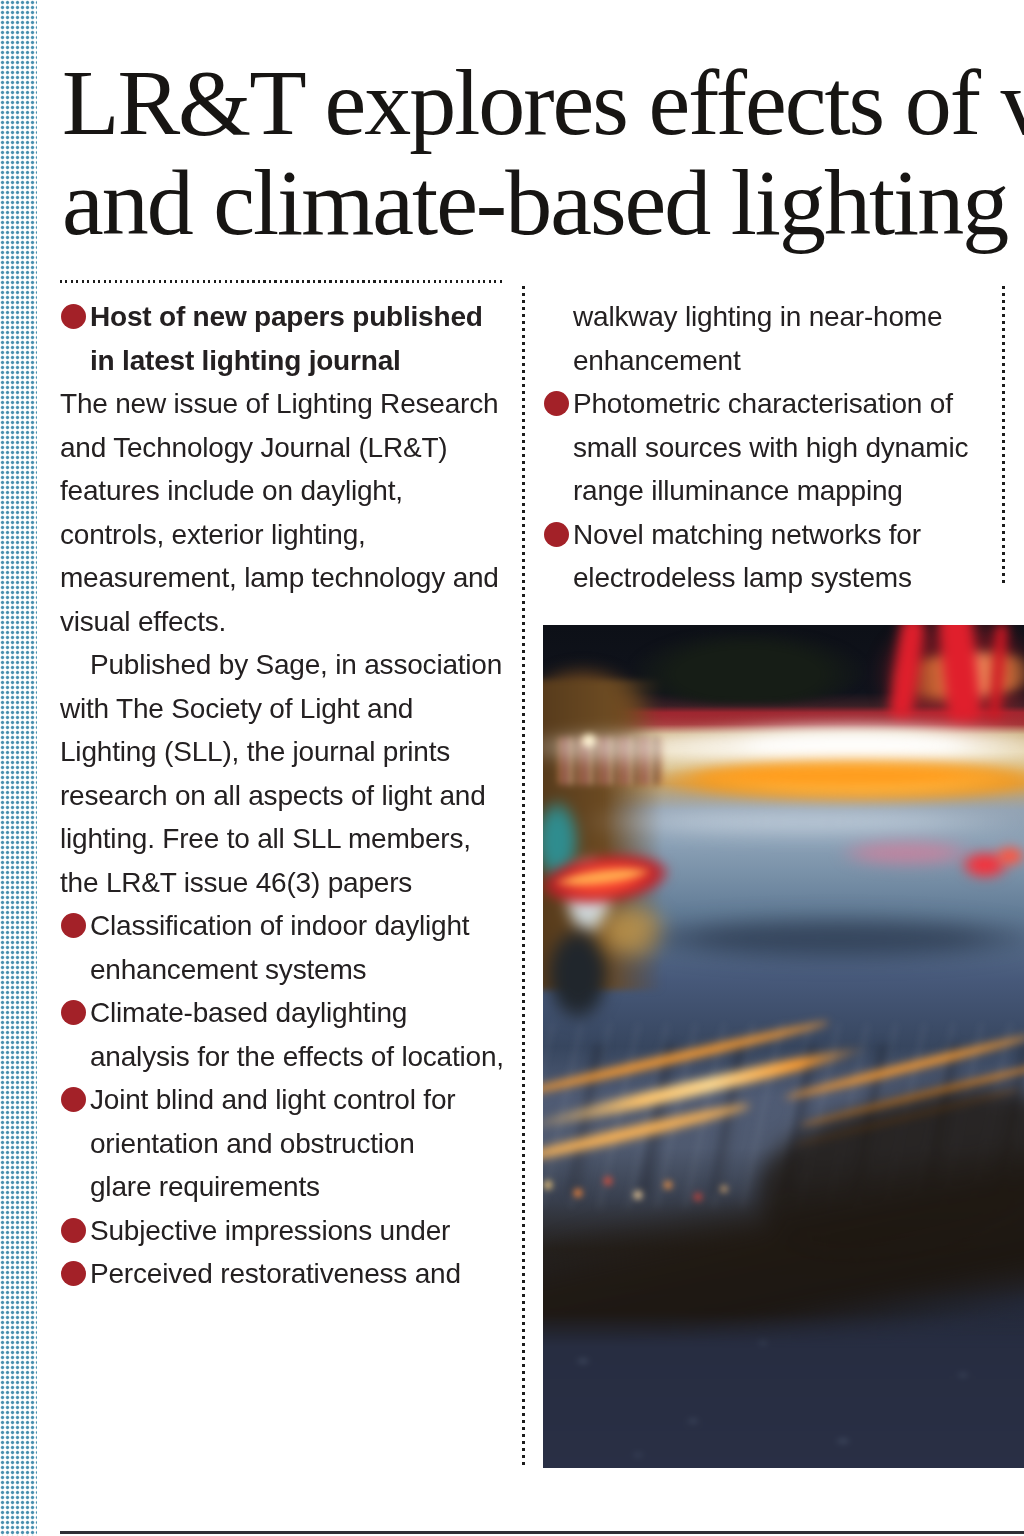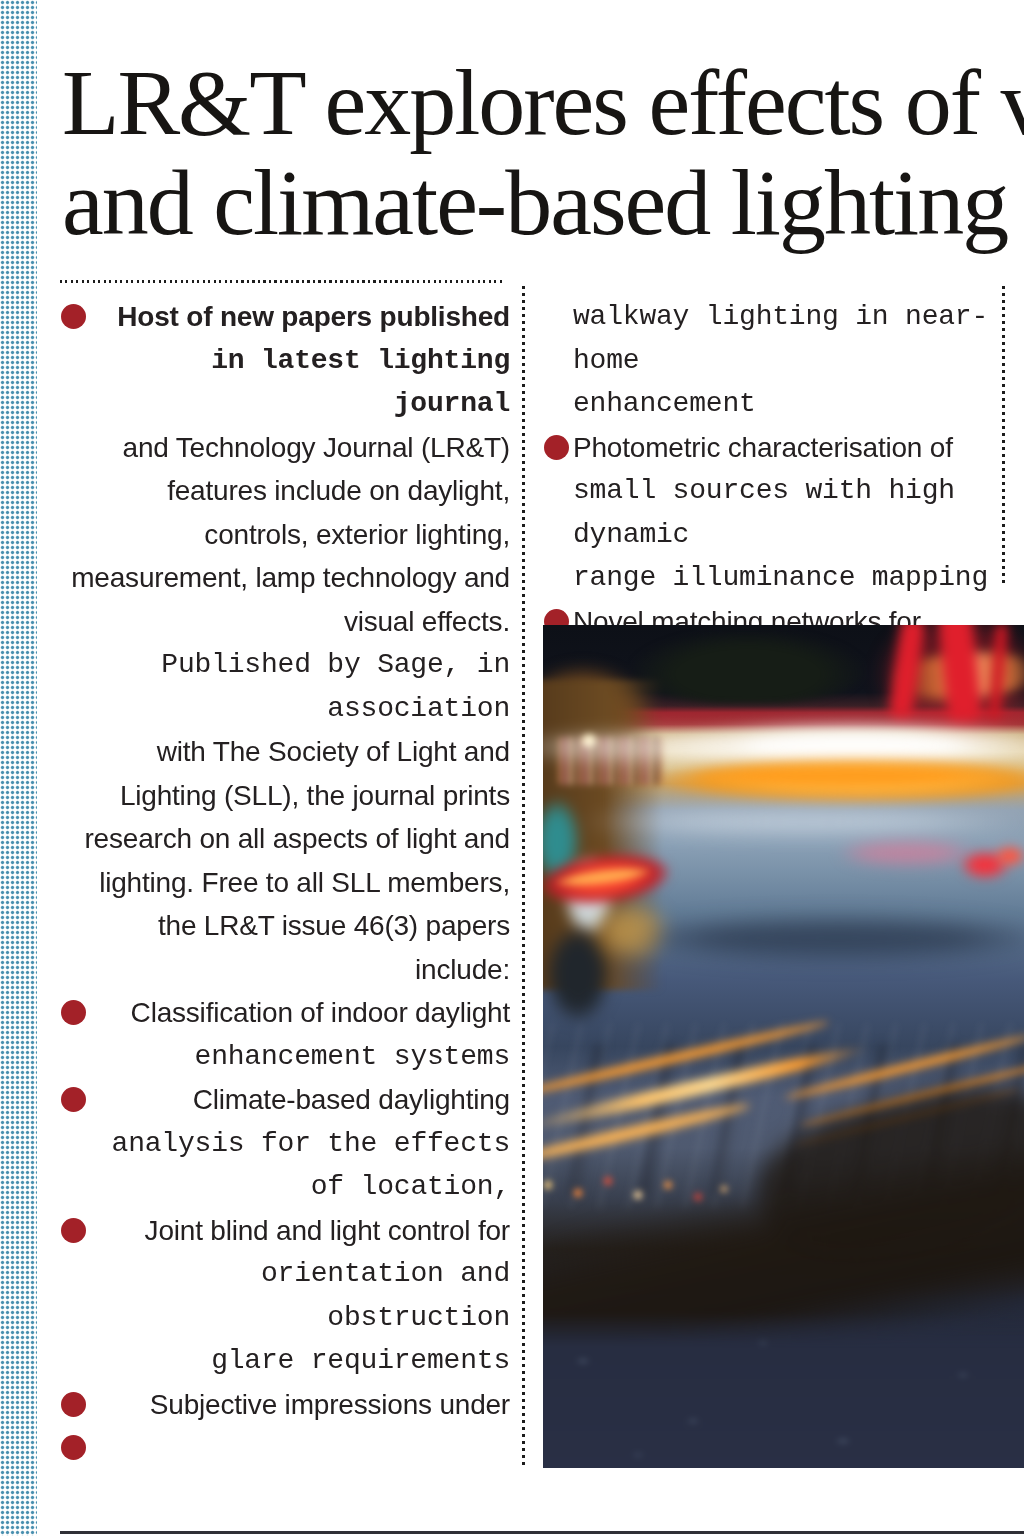--- a/index.html
+++ b/index.html
@@ -34,29 +34,29 @@
   .divider-right{
     position:absolute;left:1002px;top:286px;width:3px;height:300px;
     background:repeating-linear-gradient(180deg,var(--rule,#1c1c1c) 0 3px,transparent 3px 7px);
   }
   .rule-bottom{
     position:absolute;left:60px;top:1531px;width:964px;height:3px;
     background:var(--bottom_rule,#303036);
   }
   
   .col{position:absolute;top:295px;}
-  .col-left{left:60px;width:450px;text-align:right;}
+  .col-left{left:60px;width:450px;}
   .col-right{left:543px;width:455px;}
   .line{
     position:relative;font-size:28px;line-height:43.5px;
     color:var(--body_text,#242021);letter-spacing:-0.2px;
   }
   .line.bold{font-weight:700;}
   .line.has-bullet{padding-left:30px;}
-  .line.indent{margin-left:30px;font-family:Liberation Mono, monospace;}
+  .line.indent{margin-left:30px;}
   .dot{
     position:absolute;left:1px;top:9px;width:25px;height:25px;border-radius:50%;
     background:var(--bullet,#a32128);
   }
   
   .photo{
     position:absolute;left:543px;top:625px;width:481px;height:843px;overflow:hidden;
     background:linear-gradient(180deg,
       #0d1017 0%, #10131c 8%, #3a2026 9.6%, #9e2630 10.4%, #a43336 11.8%,
       #cdb180 13%, #e2cfa2 15%, #d9c493 17%, #c6a368 18.8%,
@@ -175,41 +175,41 @@
     <span class="hl-line">and climate-based lighting</span>
   </h1>
 
   <div class="rule-dotted-top"></div>
   <div class="divider-mid"></div>
   <div class="divider-right"></div>
 
   <div class="col col-left">
       <div class="line has-bullet bold"><span class="dot"></span><span>Host of new papers published</span></div>
       <div class="line indent bold"><span>in latest lighting journal</span></div>
+      <div class="line"><span>The new issue of Lighting Research</span></div>
       <div class="line"><span>and Technology Journal (LR&amp;T)</span></div>
       <div class="line"><span>features include on daylight,</span></div>
       <div class="line"><span>controls, exterior lighting,</span></div>
       <div class="line"><span>measurement, lamp technology and</span></div>
       <div class="line"><span>visual effects.</span></div>
       <div class="line indent"><span>Published by Sage, in association</span></div>
       <div class="line"><span>with The Society of Light and</span></div>
       <div class="line"><span>Lighting (SLL), the journal prints</span></div>
       <div class="line"><span>research on all aspects of light and</span></div>
       <div class="line"><span>lighting. Free to all SLL members,</span></div>
       <div class="line"><span>the LR&amp;T issue 46(3) papers</span></div>
-      <div class="line"><span>include:</span></div>
       <div class="line has-bullet"><span class="dot"></span><span>Classification of indoor daylight</span></div>
       <div class="line indent"><span>enhancement systems</span></div>
       <div class="line has-bullet"><span class="dot"></span><span>Climate-based daylighting</span></div>
       <div class="line indent"><span>analysis for the effects of location,</span></div>
       <div class="line has-bullet"><span class="dot"></span><span>Joint blind and light control for</span></div>
       <div class="line indent"><span>orientation and obstruction</span></div>
       <div class="line indent"><span>glare requirements</span></div>
       <div class="line has-bullet"><span class="dot"></span><span>Subjective impressions under</span></div>
-      <div class="line has-bullet"><span class="dot"></span></div>
+      <div class="line has-bullet"><span class="dot"></span><span>Perceived restorativeness and</span></div>
     </div>
   <div class="col col-right">
       <div class="line indent"><span>walkway lighting in near-home</span></div>
       <div class="line indent"><span>enhancement</span></div>
       <div class="line has-bullet"><span class="dot"></span><span>Photometric characterisation of</span></div>
       <div class="line indent"><span>small sources with high dynamic</span></div>
       <div class="line indent"><span>range illuminance mapping</span></div>
       <div class="line has-bullet"><span class="dot"></span><span>Novel matching networks for</span></div>
       <div class="line indent"><span>electrodeless lamp systems</span></div>
     </div>

